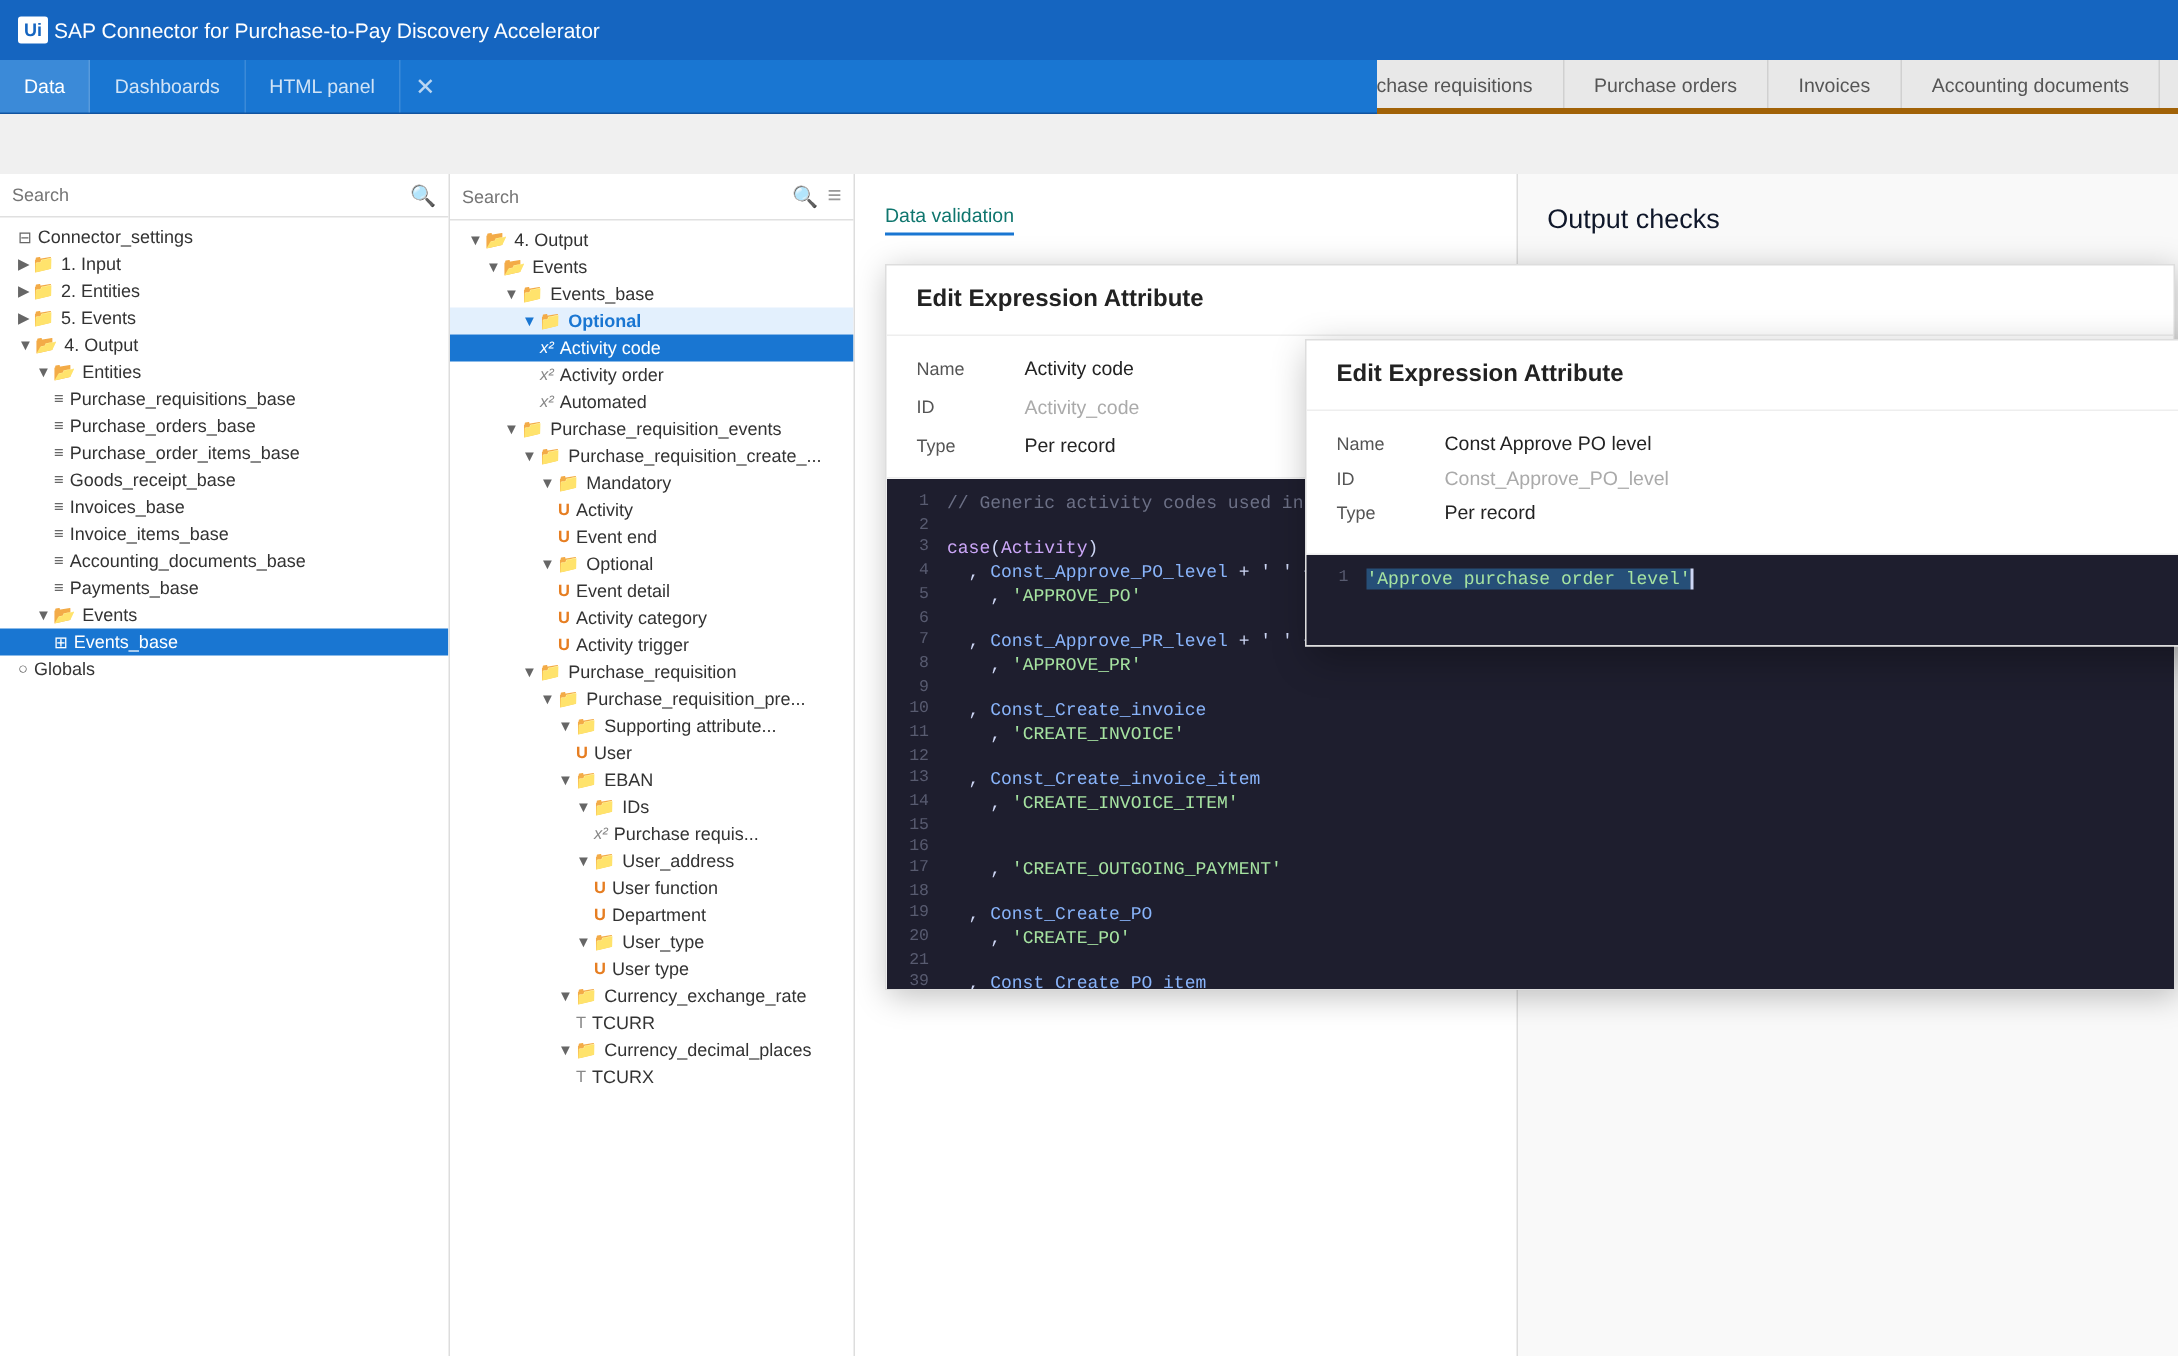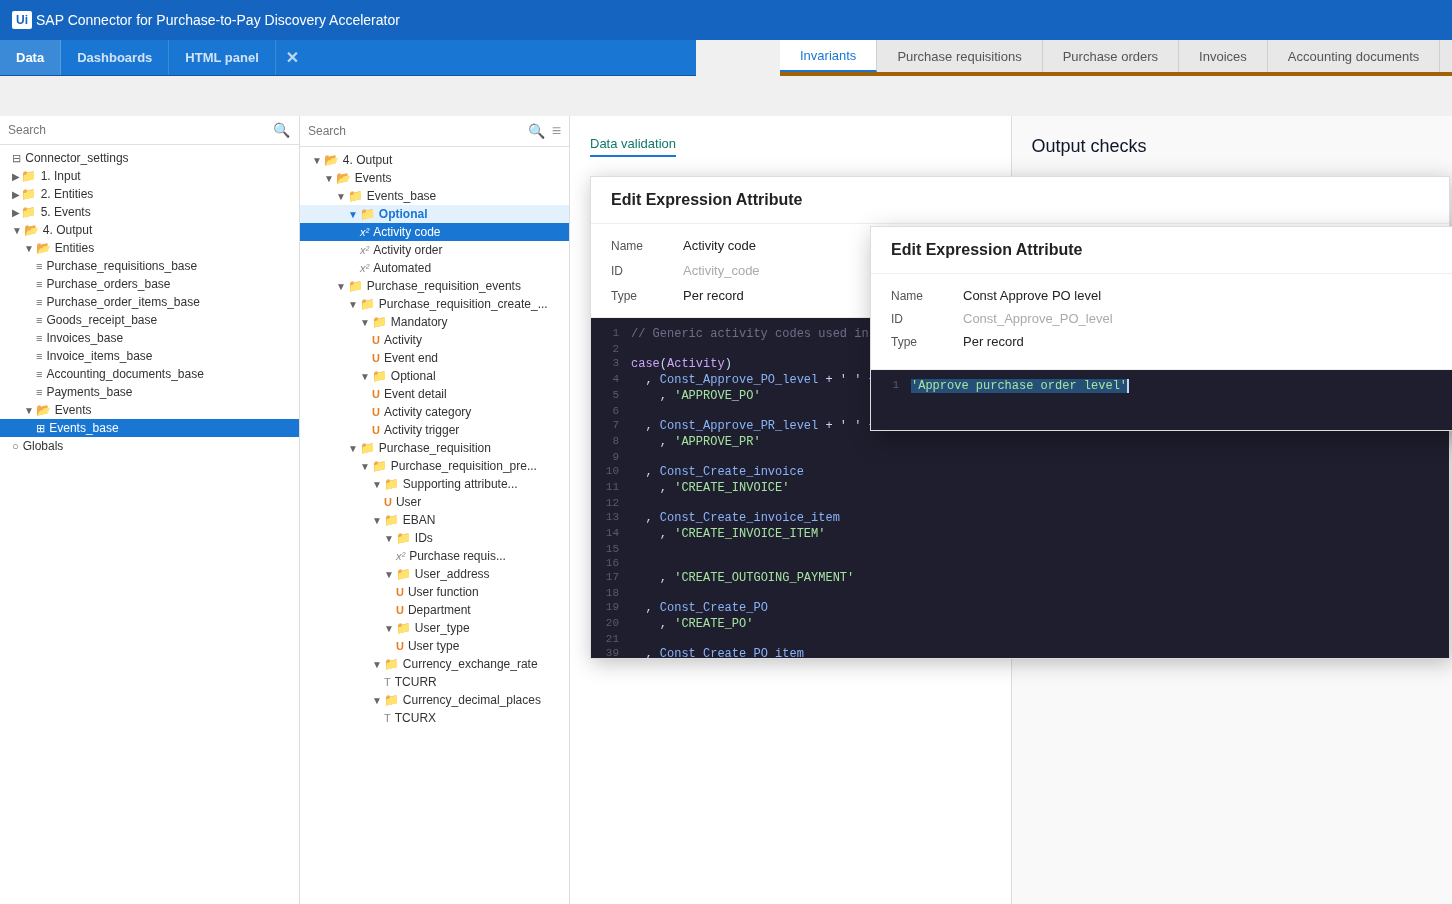--- a/index.html
+++ b/index.html
@@ -271,21 +271,21 @@
     @keyframes blink { 50% { opacity: 0; } }
   </style>
 </head>
 <body>
 
 <div class="top-bar">
   <span class="logo">Ui</span>
   <span class="title">SAP Connector for Purchase-to-Pay Discovery Accelerator</span>
 </div>
 
-<div class="tab-bar" style="position:absolute;top:40px;left:0;width:696px;z-index:5;font-weight:bold;">
+<div class="tab-bar" style="position:absolute;top:40px;left:0;width:918px;z-index:5;">
   <div class="tab active">Data</div>
   <div class="tab">Dashboards</div>
   <div class="tab">HTML panel</div>
   <div class="tab-close">✕</div>
 </div>
 
 <div class="right-tab-bar">
   <div class="right-tab active">Invariants</div>
   <div class="right-tab">Purchase requisitions</div>
   <div class="right-tab">Purchase orders</div>

